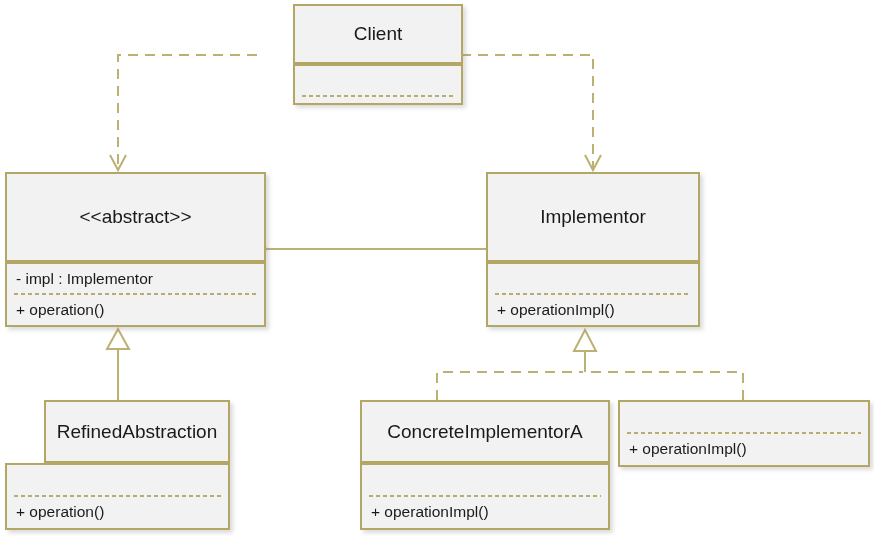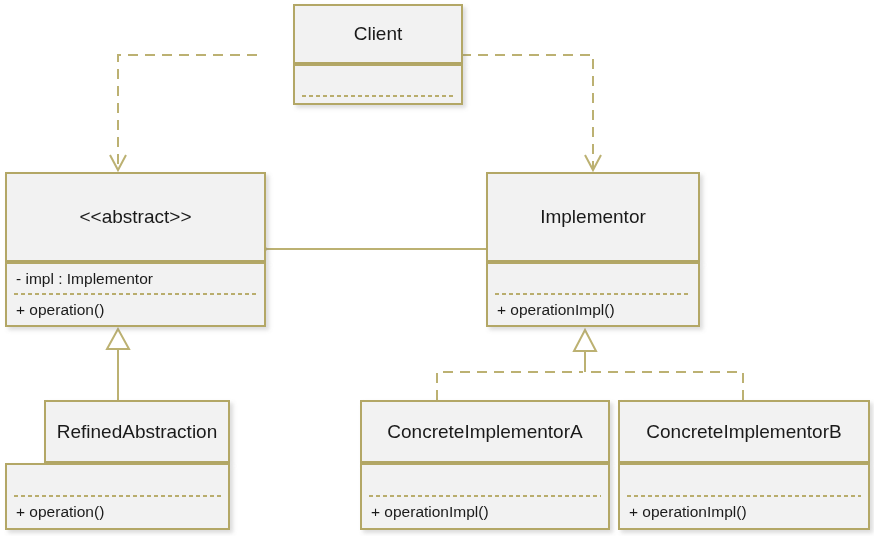--- a/index.html
+++ b/index.html
@@ -140,23 +140,20 @@
       <div>ConcreteImplementorA</div>
     </div>
     <div class="compartment body-compartment" style="height:67px;">
       <div class="member-row" style="height:30px;"></div>
       <div class="dotted-sep"></div>
       <div class="member-row">+ operationImpl()</div>
     </div>
   </div>
 
   <div class="uml-class" style="left:618px; top:400px; width:252px;">
-    <div class="compartment title-compartment" style="height:63px;">
-      <div>ConcreteImplementorB</div>
-    </div>
     <div class="compartment body-compartment" style="height:67px;">
       <div class="member-row" style="height:30px;"></div>
       <div class="dotted-sep"></div>
       <div class="member-row">+ operationImpl()</div>
     </div>
   </div>
 
 </div>
 
 </body></html>

